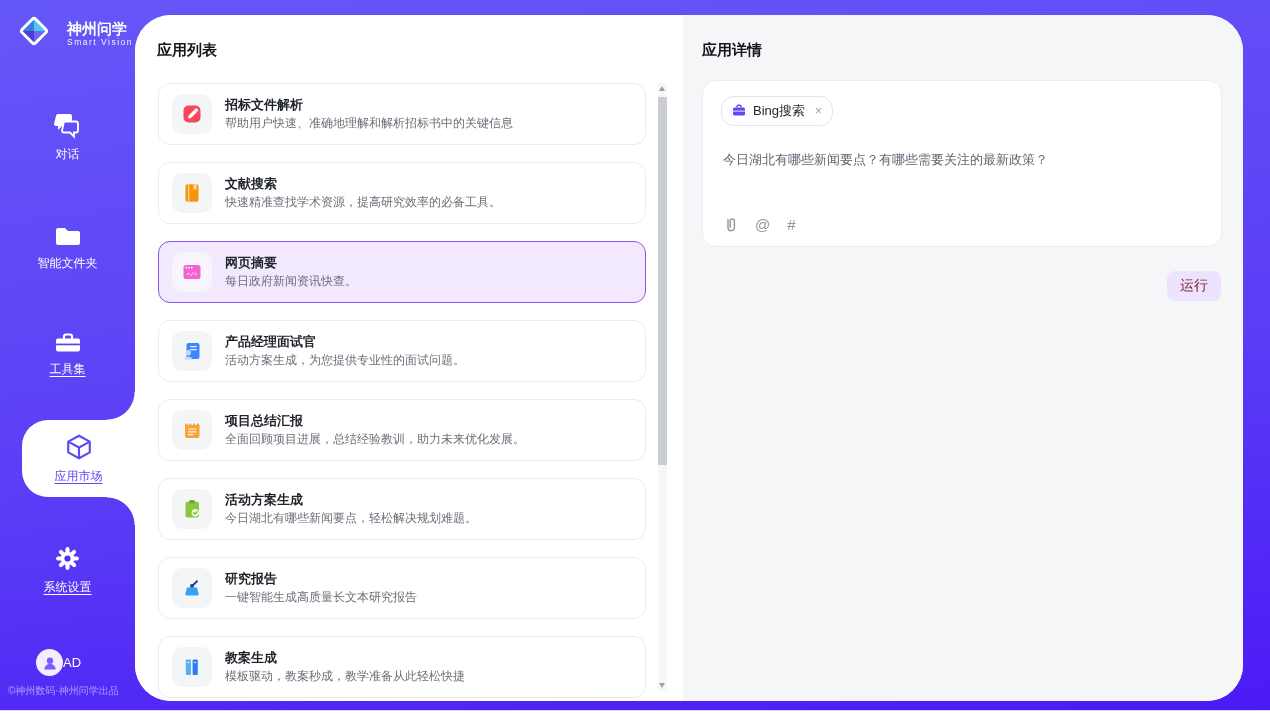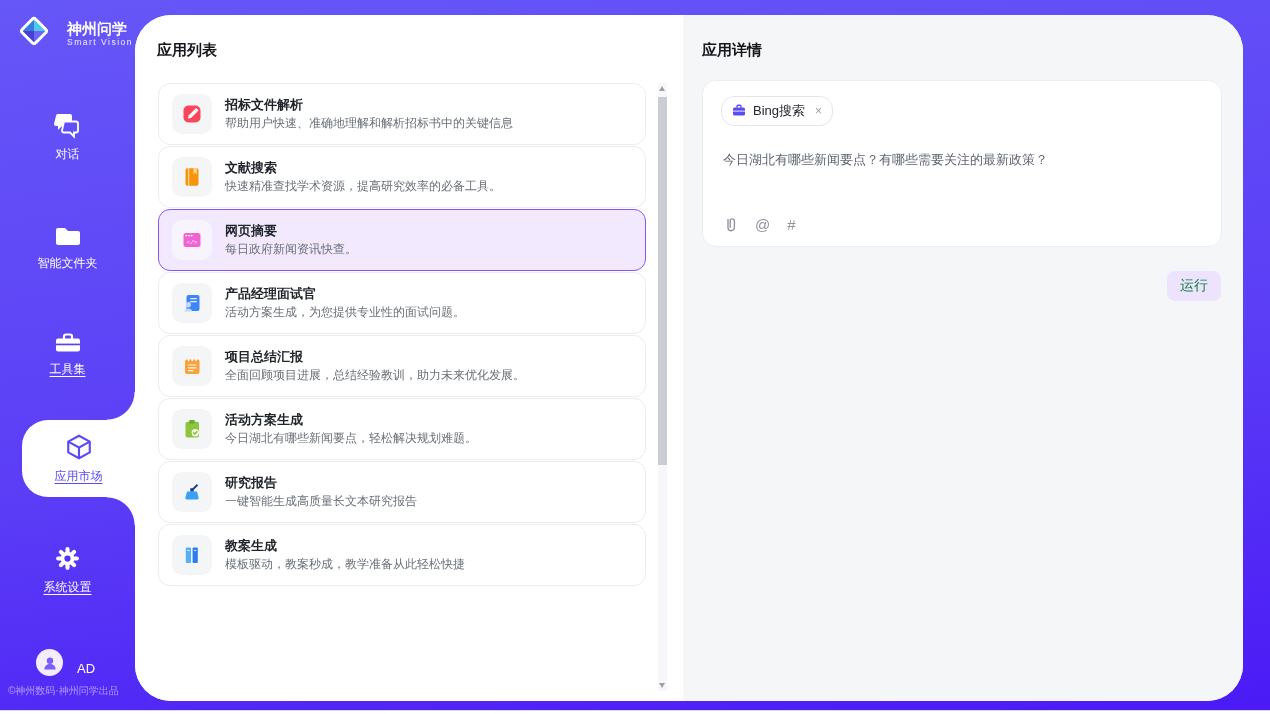--- a/index.html
+++ b/index.html
@@ -22,36 +22,36 @@
   .nav-label.u{text-decoration:underline;text-underline-offset:3px;}
   .nav-chat{top:112px}.nav-folder{top:224px}.nav-tools{top:330px}.nav-settings{top:545px}
   .active-bubble{position:absolute;left:22px;right:0;top:420px;height:77px;background:#fff;
     border-radius:26px 0 0 26px;}
   .active-bubble::before{content:"";position:absolute;right:0;top:-28px;width:28px;height:28px;
     background:radial-gradient(circle 28px at 0 0,rgba(0,0,0,0) 27px,#fff 28px);}
   .active-bubble::after{content:"";position:absolute;right:0;bottom:-28px;width:28px;height:28px;
     background:radial-gradient(circle 28px at 0 100%,rgba(0,0,0,0) 27px,#fff 28px);}
   .nav-market{position:absolute;left:0;top:13px;width:113px;color:#5B4BF5;}
   .nav-market .nav-label{color:#5B4BF5;}
-  .user-row{position:absolute;left:36px;top:649px;display:flex;align-items:flex-end;gap:14px;}
+  .user-row{position:absolute;left:36px;top:649px;display:flex;align-items:center;}
   .user-avatar{width:27px;height:27px;border-radius:50%;background:#F2EEFF;
     display:flex;align-items:center;justify-content:center;}
   .user-name{color:#fff;font-size:13px;}
   .side-footer{position:absolute;left:8px;top:684px;width:127px;font-size:10px;
     color:rgba(255,255,255,.5);white-space:nowrap;}
 
   
   .content{position:absolute;left:135px;top:15px;width:1108px;height:686px;
     border-radius:36px;overflow:hidden;display:flex;background:#fff;}
 
   
   .panel-list{position:relative;width:548px;background:#fff;flex:none;}
   .panel-title{position:absolute;left:22px;top:26px;font-size:15px;font-weight:bold;color:#15171C;}
   .cards{position:absolute;left:23px;top:68px;width:488px;bottom:0;overflow:hidden;}
-  .card{height:62px;margin-bottom:1px;border:1px solid #EAECF0;border-radius:12px;background:#fff;
+  .card{height:62px;margin-bottom:17px;border:1px solid #EAECF0;border-radius:12px;background:#fff;
     display:flex;align-items:center;padding:14px 13px;gap:13px;cursor:pointer;}
   .card.selected{background:#F2E9FE;border:1px solid #8B54F6;}
   .card-ic{width:40px;height:40px;border-radius:10px;background:#F4F5F7;flex:none;
     display:flex;align-items:center;justify-content:center;}
   .card.selected .card-ic{background:#F8F4FE;}
   .card-title{font-size:13px;font-weight:bold;color:#1F232A;margin-bottom:5px;line-height:14px;}
   .card-desc{font-size:12px;color:#6A7078;line-height:13px;}
   .list-scrollbar{position:absolute;right:16px;top:68px;bottom:10px;width:9px;background:#F7F7F9;}
   .list-scrollbar::before,.list-scrollbar::after{content:"";position:absolute;left:1px;
     border-left:3.5px solid transparent;border-right:3.5px solid transparent;}
@@ -66,21 +66,21 @@
   .tool-tag{position:absolute;left:18px;top:15px;height:30px;display:inline-flex;align-items:center;
     gap:7px;padding:0 10px;border:1px solid #E3E5EA;border-radius:13px;background:#fff;
     font-size:13px;color:#23262E;}
   .tag-close{color:#9AA0AA;font-size:12px;margin-left:3px;cursor:pointer;}
   .query-text{position:absolute;left:20px;top:70px;right:20px;font-size:13px;color:#5E6570;
     line-height:18px;cursor:text;}
   .input-toolbar{position:absolute;left:20px;bottom:13px;display:flex;align-items:center;gap:17px;
     color:#8F949E;font-size:15px;}
   .tb-btn{cursor:pointer;display:flex;align-items:center;}
   .run-btn{position:absolute;top:256px;right:22px;height:30px;padding:0 13px;background:#EDE3FE;
-    color:#15803d;border-radius:8px;font-size:14px;display:flex;align-items:center;cursor:pointer;}
+    color:#7f1d1d;border-radius:8px;font-size:14px;display:flex;align-items:center;cursor:pointer;}
 </style>
 </head>
 <body>
 
 <div class="frame">
 
   <aside class="sidebar">
 
     <div class="logo">
       <span>

